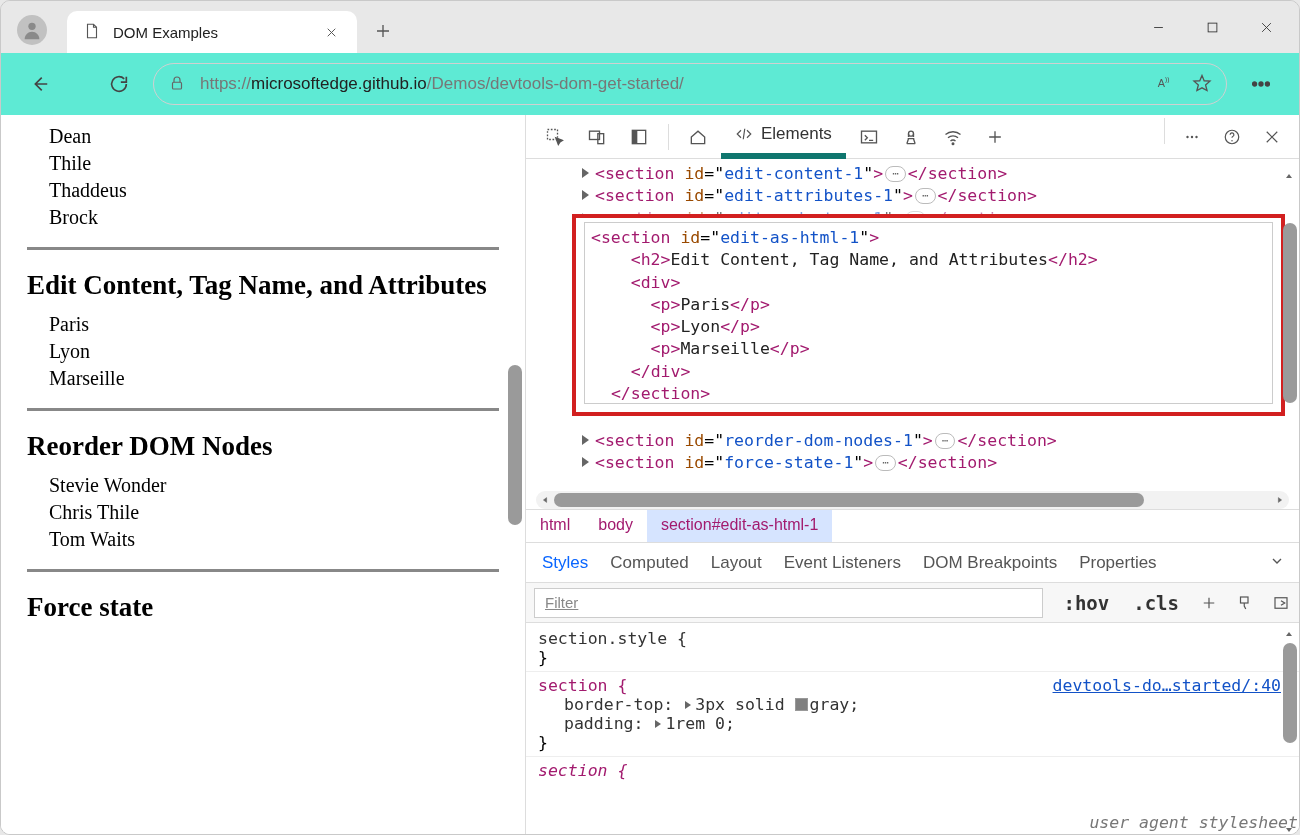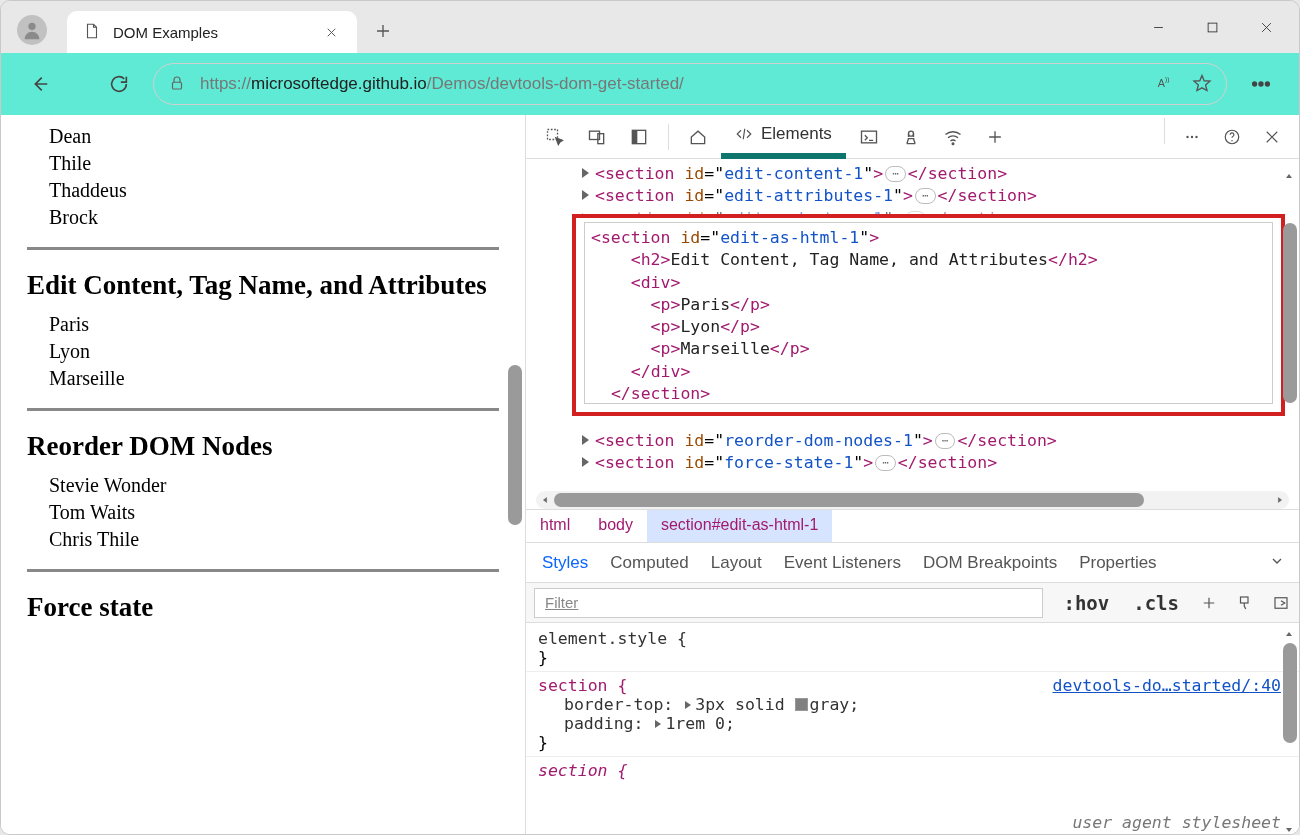--- a/index.html
+++ b/index.html
@@ -138,21 +138,21 @@
   .filterbar{height:40px;display:flex;align-items:center;border-bottom:1px solid #ddd;background:#f7f7f7;}
   .filter-input{flex:1;margin:4px 8px;height:30px;border:1px solid #ccc;background:#fff;padding:0 10px;font-size:15px;color:#888;display:flex;align-items:center;text-decoration:underline;}
   .fchip{padding:0 12px;font-family:Consolas,monospace;font-size:19px;color:#333;font-weight:bold;}
   .fbtn{width:36px;height:36px;display:flex;align-items:center;justify-content:center;}
   .fbtn svg{width:18px;height:18px;stroke:#555;fill:none;stroke-width:1.6;}
 
   .styles{flex:1;font-family: Consolas, Menlo, monospace;font-size:16.5px;padding:6px 12px;position:relative;overflow:hidden;}
   .s-sel{color:#a21a6e;}
   .s-prop{color:#333;padding-left:26px;}
   .s-link{position:absolute;right:18px;color:#1252c7;text-decoration:underline;}
-  .s-uas{position:absolute;right:18px;bottom:4px;font-style:italic;color:#777;}
+  .s-uas{position:absolute;right:1px;bottom:4px;font-style:italic;color:#777;}
   .swatch{display:inline-block;width:13px;height:13px;background:#808080;border:1px solid #999;vertical-align:-1px;margin-right:2px;}
   .s-tri{display:inline-block;width:0;height:0;border-left:6px solid #666;border-top:4px solid transparent;border-bottom:4px solid transparent;margin:0 4px 0 2px;vertical-align:1px;}
 
   .dt-vscroll{position:absolute;right:2px;width:14px;}
   .dt-vthumb{position:absolute;right:0;width:14px;background:#9a9a9a;border-radius:7px;}
   .dt-varrow{position:absolute;right:0;width:14px;height:14px;}
   .dt-varrow svg{width:12px;height:12px;fill:#666;}
 </style>
 </head>
 <body>
@@ -253,22 +253,22 @@
       <h2>Edit Content, Tag Name, and Attributes</h2>
       <ul>
         <li>Paris</li>
         <li>Lyon</li>
         <li>Marseille</li>
       </ul>
       <hr>
       <h2>Reorder DOM Nodes</h2>
       <ul>
         <li>Stevie Wonder</li>
+        <li>Chris Thile</li>
         <li>Tom Waits</li>
-        <li>Chris Thile</li>
       </ul>
       <hr>
       <h2>Force state</h2>
     </div>
     <div class="page-scroll">
       <div class="page-thumb" style="top:250px;height:160px;"></div>
     </div>
   </div>
 
   <div class="devtools">
@@ -429,21 +429,21 @@
         </div>
       <div class="fbtn">
           <svg viewBox="0 0 24 24">
             <rect x="4" y="5" width="16" height="14"></rect>
             <path d="M12 9l5 3-5 3"></path>
           </svg>
         </div>
     </div>
 
     <div class="styles">
-      <div><span class="s-sel" style="color:#333">element.style {</span></div>
+      <div><span class="s-sel" style="color:#333">section.style {</span></div>
       <div>}</div>
       <div style="border-top:1px solid #eee;margin:4px -12px;"></div>
       <div><span class="s-sel">section {</span><span class="s-link">devtools-do…started/:40</span></div>
       <div class="s-prop"><span>border-top</span>: <span class="s-tri"></span><span>3px solid </span><span class="swatch"></span><span>gray</span>;</div>
       <div class="s-prop"><span>padding</span>: <span class="s-tri"></span><span>1rem 0</span>;</div>
       <div>}</div>
       <div style="border-top:1px solid #eee;margin:4px -12px;"></div>
       <div><span style="font-style:italic;color:#a21a6e">section {</span><span class="s-uas">user agent stylesheet</span></div>
 
       <div class="dt-vscroll" style="top:2px;height:210px;">

